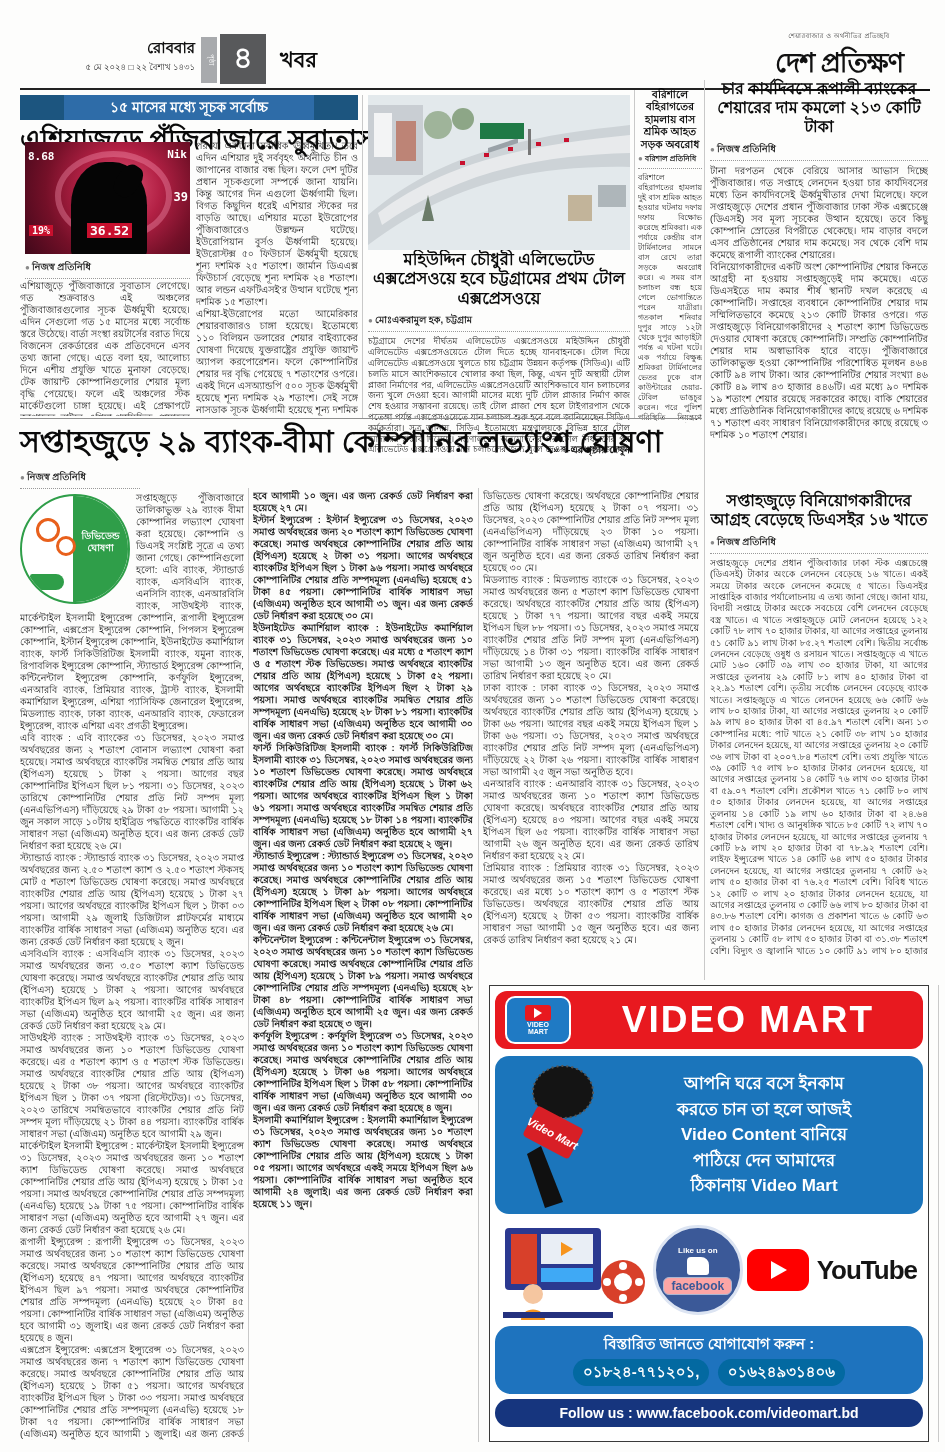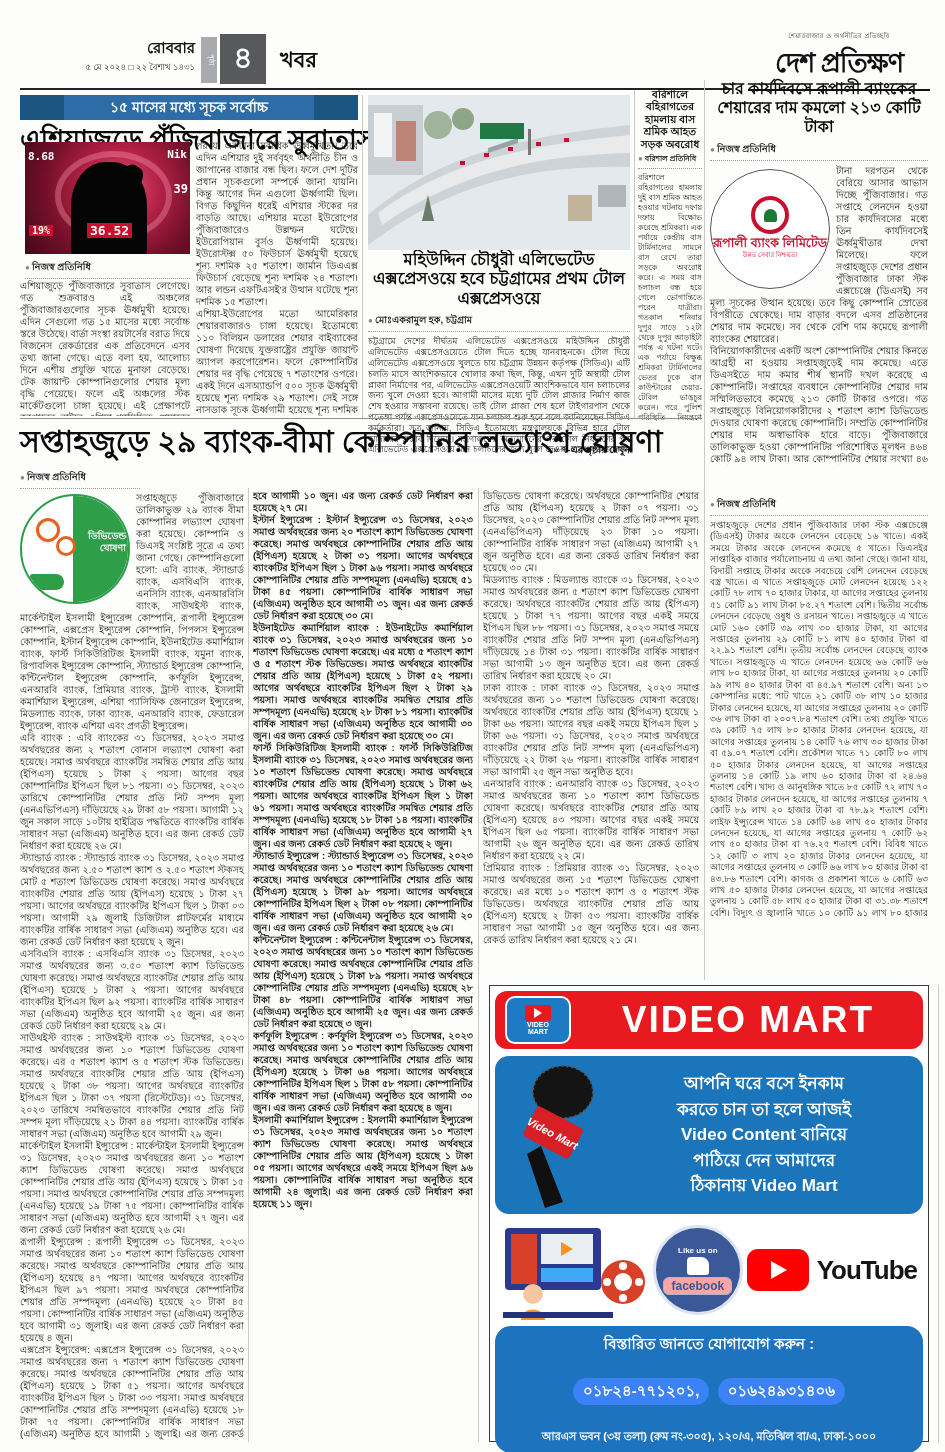--- a/index.html
+++ b/index.html
@@ -35,21 +35,21 @@
   .exprimg{background:linear-gradient(#e8edf0 0%,#dfe5e9 55%,#cfd6da 100%);position:relative;overflow:hidden;}
   
   .rupali{width:118px;height:118px;border:1.5px solid #555;border-radius:50%;background:#fff;float:left;margin:4px 6px 2px 0;display:flex;flex-direction:column;align-items:center;justify-content:center;}
   .rupali .emb{width:30px;height:30px;border:4px solid #c8102e;border-radius:50%;display:flex;align-items:center;justify-content:center;margin-bottom:3px;}
   .rupali .tree{width:13px;height:13px;background:#1d7a33;border-radius:50% 50% 20% 20%;}
   .rupali .l1{color:#c8102e;font-weight:bold;font-size:12.5px;white-space:nowrap;}
   .rupali .l2{color:#c8102e;font-size:6.5px;}
   
   .divgfx{width:106px;height:106px;border-radius:50%;border:2px solid #2f9e49;background:#fff;float:left;margin:2px 6px 2px 0;position:relative;overflow:hidden;}
   .divgfx .half{position:absolute;right:0;top:0;width:52%;height:100%;background:#2f9e49;}
-  .divgfx .lbl{position:absolute;right:2px;top:34px;width:48%;color:#fff;font-weight:bold;font-size:9.5px;text-align:right;line-height:1.25;}
+  .divgfx .lbl{position:absolute;right:2px;top:34px;width:48%;color:#fff;font-weight:bold;font-size:9.5px;text-align:center;line-height:1.25;}
   .divgfx .c1{position:absolute;border:3px solid #e8601c;border-radius:50%;background:#fff;}
   .divgfx .hand{position:absolute;left:8px;bottom:12px;width:34px;height:16px;background:#2f9e49;border-radius:3px 10px 10px 12px;}
   
   .ad{border:1px solid #3a3a3a;background:#fff;padding:5px;box-sizing:border-box;}
   .ad-banner{background:#e8191f;border-radius:12px;height:58px;display:flex;align-items:center;padding:0 10px;gap:12px;}
   .ad-chip{background:#1f7ac4;border:2px solid #fff;border-radius:10px;width:62px;height:44px;display:flex;flex-direction:column;align-items:center;justify-content:center;}
   .ad-chip .tv{width:26px;height:16px;background:#e8191f;border-radius:3px;position:relative;}
   .ad-chip .tv::after{content:"";position:absolute;left:9px;top:3px;border-left:8px solid #fff;border-top:5px solid transparent;border-bottom:5px solid transparent;}
   .ad-chip .t{color:#fff;font-weight:bold;font-size:7px;line-height:1.05;text-align:center;}
   .ad-title{color:#fff;font-weight:bold;font-size:37px;letter-spacing:2px;flex:1;text-align:center;}
@@ -59,21 +59,21 @@
   .fb-badge{width:84px;height:84px;border-radius:50%;background:#3b5998;border:3px solid #dce4f2;display:flex;flex-direction:column;align-items:center;justify-content:center;position:relative;}
   .fb-badge .top{color:#fff;font-size:8px;font-weight:bold;}
   .fb-badge .thumb{width:22px;height:18px;background:#fff;border-radius:4px 8px 3px 3px;margin:2px 0;}
   .fb-badge .name{background:#fca5a5;color:#3b5998;font-weight:bold;font-size:12px;border-radius:6px;padding:1px 7px;border:1px solid #aab6d2;}
   .yt{display:flex;align-items:center;gap:8px;}
   .yt .btn{width:62px;height:42px;background:#ff0000;border-radius:11px;position:relative;}
   .yt .btn::after{content:"";position:absolute;left:24px;top:12px;border-left:16px solid #fff;border-top:9px solid transparent;border-bottom:9px solid transparent;}
   .yt .word{font-weight:bold;font-size:26px;color:#151515;letter-spacing:-1px;}
   .ad-contact{background:#1e73be;border-radius:16px;padding:6px 8px;text-align:center;color:#fff;}
   .ad-contact .h{font-weight:bold;font-size:15px;}
-  .phone{display:inline-block;background:#3b82f6;color:#fff;font-weight:bold;font-size:15px;border-radius:14px;padding:1px 10px;margin:21px 2px;}
+  .phone{display:inline-block;background:#0369a1;color:#fff;font-weight:bold;font-size:15px;border-radius:14px;padding:1px 10px;margin:2px 2px;}
   .ad-contact .addr{font-size:11px;font-weight:bold;margin-top:2px;}
   .ad-follow{background:#16357e;color:#fff;font-weight:bold;font-size:14px;text-align:center;border-radius:14px;margin-top:5px;padding:6px 0;}
   .cont-mark{font-weight:bold;white-space:nowrap;}
 </style>
 </head>
 <body>
 
 <div class="abs datebox" style="left:60px;top:36px;width:135px;">
   <div class="day">রোববার</div>
   <div class="date">৫ মে ২০২৪ □ ২২ বৈশাখ ১৪৩১</div>
@@ -95,21 +95,21 @@
     <div class="end"></div>
   </div>
   <div class="hl" style="font-size:27px;margin-top:5px;white-space:nowrap;">এশিয়াজুড়ে পুঁজিবাজারে সুবাতাস বইছে</div>
 </div>
 <div class="abs stockimg" style="left:25px;top:142px;width:165px;height:112px;">
   <div class="glow"></div>
   <div class="sil"></div>
   <div class="arm"></div>
   <span class="tick" style="left:3px;top:8px;font-size:11px;">8.68</span>
   <span class="tick" style="right:3px;top:6px;font-size:11px;">Nik</span>
-  <span class="tick" style="right:2px;top:40px;font-size:12px;">39</span>
+  <span class="tick" style="right:2px;top:48px;font-size:12px;">39</span>
   <span class="tick red" style="left:4px;bottom:18px;font-size:10px;">19%</span>
   <span class="tick red" style="left:62px;bottom:16px;font-size:13px;">36.52</span>
 </div>
 <div class="abs body-txt" style="left:196px;top:140px;width:162px;height:276px;">পর যা একটানা সর্বাধিক ঊর্ধ্বমুখিতা। তবে এদিন এশিয়ার দুই সর্ববৃহৎ অর্থনীতি চীন ও জাপানের বাজার বন্ধ ছিল। ফলে দেশ দুটির প্রধান সূচকগুলো সম্পর্কে জানা যায়নি। কিন্তু আগের দিন এগুলো ঊর্ধ্বগামী ছিল। বিগত কিছুদিন ধরেই এশিয়ার স্টকের দর বাড়তি আছে। এশিয়ার মতো ইউরোপের পুঁজিবাজারেও উল্লম্ফন ঘটেছে। ইউরোপিয়ান বুর্সও ঊর্ধ্বগামী হয়েছে। ইউরোস্টক্স ৫০ ফিউচার্স ঊর্ধ্বমুখী হয়েছে শূন্য দশমিক ২৫ শতাংশ। জার্মান ডিএএক্স ফিউচার্স বেড়েছে শূন্য দশমিক ২৪ শতাংশ। আর লন্ডন এফটিএসই’র উত্থান ঘটেছে শূন্য দশমিক ১৫ শতাংশ।
 এশিয়া-ইউরোপের মতো আমেরিকার শেয়ারবাজারও চাঙ্গা হয়েছে। ইতোমধ্যে ১১০ বিলিয়ন ডলারের শেয়ার বাইব্যাকের ঘোষণা দিয়েছে যুক্তরাষ্ট্রের প্রযুক্তি জায়ান্ট অ্যাপল করপোরেশন। ফলে কোম্পানিটির শেয়ার দর বৃদ্ধি পেয়েছে ৭ শতাংশের ওপরে। একই দিনে এসঅ্যান্ডপি ৫০০ সূচক ঊর্ধ্বমুখী হয়েছে শূন্য দশমিক ২৯ শতাংশ। সেই সঙ্গে নাসডাক সূচক ঊর্ধ্বগামী হয়েছে শূন্য দশমিক ৫৮ শতাংশ। আলোচিত দিনে বিশ্ববাজারে অপরিশোধিত জ্বালানি তেলের দাম বেড়েছে শূন্য দশমিক ২৩ শতাংশ। প্রতি ব্যারেলের দর স্থির হয়েছে ৮৩ ডলার ৮৬ সেন্টে। তবে আন্তর্জাতিক বাজারে স্বর্ণের মূল্য হ্রাস পেয়েছে শূন্য দশমিক ১ শতাংশ। আউন্সপ্রতি দাম স্থির হয়েছে ২৩০০ ডলার ৭৫ সেন্টে। একই কর্মদিবসে ইউরো, স্টার্লিং, ইউয়ান, ইয়েনসহ অন্যান্য প্রধান ৬ বৈশ্বিক মুদ্রার বিপরীতে ডলার সূচক নিম্নমুখী হয়েছে শূন্য দশমিক ৮ শতাংশ। বর্তমানে তা ১০৫ দশমিক ২৪ পয়েন্টে অবস্থান করছে।</div>
 <div class="abs byline" style="left:25px;top:260px;width:165px;">নিজস্ব প্রতিনিধি</div>
 <div class="abs body-txt" style="left:20px;top:280px;width:170px;height:136px;">এশিয়াজুড়ে পুঁজিবাজারে সুবাতাস লেগেছে। গত শুক্রবারও এই অঞ্চলের পুঁজিবাজারগুলোর সূচক ঊর্ধ্বমুখী হয়েছে। এদিন সেগুলো গত ১৫ মাসের মধ্যে সর্বোচ্চ স্তরে উঠেছে। বার্তা সংস্থা রয়টার্সের বরাত দিয়ে বিজনেস রেকর্ডারের এক প্রতিবেদনে এসব তথ্য জানা গেছে। এতে বলা হয়, আলোচ্য দিনে এশীয় প্রযুক্তি খাতে মুনাফা বেড়েছে। টেক জায়ান্ট কোম্পানিগুলোর শেয়ার মূল্য বৃদ্ধি পেয়েছে। ফলে এই অঞ্চলের স্টক মার্কেটগুলো চাঙ্গা হয়েছে। এই প্রেক্ষাপটে জাপানের বাইরে এশিয়া-প্যাসিফিক শেয়ারের এমএসসিআইয়ের ব্রডেস্ট সূচক বেড়ে দাঁড়িয়েছে ৫৫০ দশমিক ৪৯ পয়েন্টে। ২০২৩ সালের ফেব্রুয়ারির পর যা সর্বোচ্চ। হংকং সূচকের উত্থান ঘটেছে ১ শতাংশে। এ নিয়ে টানা ৯ কার্যদিবস সূচকটি বাড়লো। ২০১৮ সালের জানুয়ারির</div>
 
 <div class="abs vrule" style="left:362px;top:95px;height:323px;"></div>
 
@@ -151,29 +151,26 @@
   <div class="hl center" style="font-size:10.5px;">বরিশালে বহিরাগতের হামলায় বাস শ্রমিক আহত সড়ক অবরোধ</div>
   <div class="byline" style="font-size:7.5px;margin-top:3px;">বরিশাল প্রতিনিধি</div>
   <div class="body-txt" style="height:250px;font-size:7.8px;line-height:10px;">বরিশালে বহিরাগতের হামলায় দুই বাস শ্রমিক আহত হওয়ার ঘটনায় দফায় দফায় বিক্ষোভ করেছে শ্রমিকরা। এক পর্যায়ে কেন্দ্রীয় বাস টার্মিনালের সামনে বাস রেখে তারা সড়কে অবরোধ করে। এ সময় বাস চলাচল বন্ধ হয়ে গেলে ভোগান্তিতে পরেন যাত্রীরা। গতকাল শনিবার দুপুর সাড়ে ১২টা থেকে দুপুর আড়াইটা পর্যন্ত এ ঘটনা ঘটে। এক পর্যায়ে বিক্ষুব্ধ শ্রমিকরা টার্মিনালের ভেতর ঢুকে বাস কাউন্টারের চেয়ার-টেবিল ভাঙচুর করেন। পরে পুলিশ পরিস্থিতি নিয়ন্ত্রণে আনে। শ্রমিকরা জানান, দুপুর সাড়ে ১২টার দিকে মাদারীপুরের একটি বাস টার্মিনালে প্রবেশের সময় একটি সাইড নিতে হর্ণ দিলে এক মোটরসাইকেল চালক ও তার সঙ্গে থাকা লোকজন বাস চালক শাকিলকে মারধর করেন। তাকে বাঁচাতে সৌরভ নামে এক শ্রমিক এগিয়ে আসলে তাকেও মারধর করা হয়। এ ঘটনায় ক্ষুব্ধ হয়ে ওঠেন সাধারণ শ্রমিকরা।</div>
 </div>
 
 <div class="abs vrule" style="left:704px;top:80px;height:900px;"></div>
 
 <div class="abs" style="left:710px;top:80px;width:218px;">
   <div class="hl center" style="font-size:16px;">চার কার্যদিবসে রূপালী ব্যাংকের শেয়ারের দাম কমলো ২১৩ কোটি টাকা</div>
   <div class="byline" style="margin-top:5px;">নিজস্ব প্রতিনিধি</div>
-  <div class="body-txt" style="height:300px;"><div class="rupali">
-      <div class="emb"><div class="tree"></div></div>
-      <div class="l1">রূপালী ব্যাংক লিমিটেড</div>
-      <div class="l2">উন্নত সেবার নিশ্চয়তা</div>
-    </div><span>টানা দরপতন থেকে বেরিয়ে আসার আভাস দিচ্ছে পুঁজিবাজার। গত সপ্তাহে লেনদেন হওয়া চার কার্যদিবসের মধ্যে তিন কার্যদিবসেই ঊর্ধ্বমুখীতার দেখা মিলেছে। ফলে সপ্তাহজুড়ে দেশের প্রধান পুঁজিবাজার ঢাকা স্টক এক্সচেঞ্জে (ডিএসই) সব মূল্য সূচকের উত্থান হয়েছে। তবে কিছু কোম্পানি স্রোতের বিপরীতে থেকেছে। দাম বাড়ার বদলে এসব প্রতিষ্ঠানের শেয়ার দাম কমেছে। সব থেকে বেশি দাম কমেছে রূপালী ব্যাংকের শেয়ারের।
+  <div class="body-txt" style="height:300px;"><span>টানা দরপতন থেকে বেরিয়ে আসার আভাস দিচ্ছে পুঁজিবাজার। গত সপ্তাহে লেনদেন হওয়া চার কার্যদিবসের মধ্যে তিন কার্যদিবসেই ঊর্ধ্বমুখীতার দেখা মিলেছে। ফলে সপ্তাহজুড়ে দেশের প্রধান পুঁজিবাজার ঢাকা স্টক এক্সচেঞ্জে (ডিএসই) সব মূল্য সূচকের উত্থান হয়েছে। তবে কিছু কোম্পানি স্রোতের বিপরীতে থেকেছে। দাম বাড়ার বদলে এসব প্রতিষ্ঠানের শেয়ার দাম কমেছে। সব থেকে বেশি দাম কমেছে রূপালী ব্যাংকের শেয়ারের।
 বিনিয়োগকারীদের একটি অংশ কোম্পানিটির শেয়ার কিনতে আগ্রহী না হওয়ায় সপ্তাহজুড়েই দাম কমেছে। এতে ডিএসইতে দাম কমার শীর্ষ স্থানটি দখল করেছে এ কোম্পানিটি। সপ্তাহের ব্যবধানে কোম্পানিটির শেয়ার দাম সম্মিলিতভাবে কমেছে ২১৩ কোটি টাকার ওপরে। গত সপ্তাহজুড়ে বিনিয়োগকারীদের ২ শতাংশ ক্যাশ ডিভিডেন্ড দেওয়ার ঘোষণা করেছে কোম্পানিটি। সম্প্রতি কোম্পানিটির শেয়ার দাম অস্বাভাবিক হারে বাড়ে। পুঁজিবাজারে তালিকাভুক্ত হওয়া কোম্পানিটির পরিশোধিত মূলধন ৪৬৪ কোটি ৯৪ লাখ টাকা। আর কোম্পানিটির শেয়ার সংখ্যা ৪৬ কোটি ৪৯ লাখ ৪৩ হাজার ৪৪৬টি। এর মধ্যে ৯০ দশমিক ১৯ শতাংশ শেয়ার রয়েছে সরকারের কাছে। বাকি শেয়ারের মধ্যে প্রাতিষ্ঠানিক বিনিয়োগকারীদের কাছে রয়েছে ৬ দশমিক ৭১ শতাংশ এবং সাধারণ বিনিয়োগকারীদের কাছে রয়েছে ৩ দশমিক ১০ শতাংশ শেয়ার।</span></div>
 </div>
 
 <div class="abs" style="left:710px;top:492px;width:218px;">
+  <div class="hl center" style="font-size:16px;">সপ্তাহজুড়ে বিনিয়োগকারীদের আগ্রহ বেড়েছে ডিএসইর ১৬ খাতে</div>
   <div class="byline" style="margin-top:5px;">নিজস্ব প্রতিনিধি</div>
   <div class="body-txt" style="height:398px;font-size:9px;line-height:11.4px;">সপ্তাহজুড়ে দেশের প্রধান পুঁজিবাজার ঢাকা স্টক এক্সচেঞ্জে (ডিএসই) টাকার অংকে লেনদেন বেড়েছে ১৬ খাতে। একই সময়ে টাকার অংকে লেনদেন কমেছে ৫ খাতে। ডিএসইর সাপ্তাহিক বাজার পর্যালোচনায় এ তথ্য জানা গেছে। জানা যায়, বিদায়ী সপ্তাহে টাকার অংকে সবচেয়ে বেশি লেনদেন বেড়েছে বস্ত্র খাতে। এ খাতে সপ্তাহজুড়ে মোট লেনদেন হয়েছে ১২২ কোটি ৭৮ লাখ ৭০ হাজার টাকার, যা আগের সপ্তাহের তুলনায় ৫১ কোটি ৯১ লাখ টাকা ৮৫.২৭ শতাংশ বেশি। দ্বিতীয় সর্বোচ্চ লেনদেন বেড়েছে ওষুধ ও রসায়ন খাতে। সপ্তাহজুড়ে এ খাতে মোট ১৬০ কোটি ৩৯ লাখ ৩০ হাজার টাকা, যা আগের সপ্তাহের তুলনায় ২৯ কোটি ৮১ লাখ ৪০ হাজার টাকা বা ২২.৯১ শতাংশ বেশি। তৃতীয় সর্বোচ্চ লেনদেন বেড়েছে ব্যাংক খাতে। সপ্তাহজুড়ে এ খাতে লেনদেন হয়েছে ৬৬ কোটি ৬৬ লাখ ৮০ হাজার টাকা, যা আগের সপ্তাহের তুলনায় ২০ কোটি ৯৯ লাখ ৪০ হাজার টাকা বা ৪৫.৯৭ শতাংশ বেশি। অন্য ১৩ কোম্পানির মধ্যে: পাট খাতে ২১ কোটি ৩৮ লাখ ১০ হাজার টাকার লেনদেন হয়েছে, যা আগের সপ্তাহের তুলনায় ২০ কোটি ৩৬ লাখ টাকা বা ২০০৭.৮৪ শতাংশ বেশি। তথ্য প্রযুক্তি খাতে ৩৯ কোটি ৭৫ লাখ ৮০ হাজার টাকার লেনদেন হয়েছে, যা আগের সপ্তাহের তুলনায় ১৪ কোটি ৭৬ লাখ ৩০ হাজার টাকা বা ৫৯.০৭ শতাংশ বেশি। প্রকৌশল খাতে ৭১ কোটি ৮০ লাখ ৫০ হাজার টাকার লেনদেন হয়েছে, যা আগের সপ্তাহের তুলনায় ১৪ কোটি ১৯ লাখ ৬০ হাজার টাকা বা ২৪.৬৪ শতাংশ বেশি। খাদ্য ও আনুষঙ্গিক খাতে ৮৫ কোটি ৭২ লাখ ৭০ হাজার টাকার লেনদেন হয়েছে, যা আগের সপ্তাহের তুলনায় ৭ কোটি ৮৯ লাখ ২০ হাজার টাকা বা ৭৮.৯২ শতাংশ বেশি। লাইফ ইন্স্যুরেন্স খাতে ১৪ কোটি ৬৪ লাখ ৫০ হাজার টাকার লেনদেন হয়েছে, যা আগের সপ্তাহের তুলনায় ৭ কোটি ৬২ লাখ ৫০ হাজার টাকা বা ৭৬.২৫ শতাংশ বেশি। বিবিধ খাতে ১২ কোটি ৩ লাখ ২০ হাজার টাকার লেনদেন হয়েছে, যা আগের সপ্তাহের তুলনায় ৩ কোটি ৬৬ লাখ ৮০ হাজার টাকা বা ৪৩.৮৬ শতাংশ বেশি। কাগজ ও প্রকাশনা খাতে ৬ কোটি ৬৩ লাখ ৫০ হাজার টাকার লেনদেন হয়েছে, যা আগের সপ্তাহের তুলনায় ১ কোটি ৫৮ লাখ ৫০ হাজার টাকা বা ৩১.৩৮ শতাংশ বেশি। বিদ্যুৎ ও জ্বালানি খাতে ১০ কোটি ৯১ লাখ ৮০ হাজার টাকার লেনদেন হয়েছে, যা আগের সপ্তাহের তুলনায় ১ কোটি ৫ লাখ ৩০ হাজার টাকা বা ১০.৬৮ শতাংশ বেশি। সেবা ও আবাসন খাতে ৪ কোটি ৮৮ লাখ ৫০ হাজার টাকার লেনদেন হয়েছে, যা আগের সপ্তাহের তুলনায় ৮৮ লাখ ৫০ হাজার টাকা বা ২২.১১ শতাংশ বেশি। ভ্রমণ ও অবকাশ খাতে ২১ কোটি ২৭ লাখ ৮০ হাজার টাকার লেনদেন হয়েছে, যা আগের সপ্তাহের তুলনায় ৮৪ লাখ ৪০ হাজার টাকা বা ৪.১৩ শতাংশ বেশি। সিরামিক খাতে ১৮ কোটি ৩৮ লাখ ৩০ হাজার টাকার লেনদেন হয়েছে, যা আগের সপ্তাহের তুলনায় ৬৪ লাখ ৮০ হাজার টাকা বা ৩.৬৫ শতাংশ বেশি। চামড়া খাতে ৭ কোটি ৫৮ লাখ ৪০ হাজার টাকার লেনদেন হয়েছে, যা আগের সপ্তাহের তুলনায় ৬৩ লাখ ২০ হাজার টাকা বা ৮.৮৪ শতাংশ বেশি। করপোরেট বন্ড খাতে ৭ লাখ ১০ হাজার টাকার লেনদেন হয়েছে, যা আগের সপ্তাহের তুলনায় ৩ লাখ ৭০ হাজার টাকা বা ১১০.৩১ শতাংশ বেশি।</div>
 </div>
 
 <div class="abs hrule" style="left:20px;top:418px;width:682px;"></div>
 
 <div class="abs hl" style="left:20px;top:424px;width:682px;font-size:30px;white-space:nowrap;">সপ্তাহজুড়ে ২৯ ব্যাংক-বীমা কোম্পানির লভ্যাংশ ঘোষণা</div>
 <div class="abs byline" style="left:20px;top:470px;width:120px;">নিজস্ব প্রতিনিধি</div>
 
 <div class="abs body-txt" style="left:20px;top:492px;width:224px;height:948px;"><div class="divgfx">
@@ -261,17 +258,16 @@
       <div class="btn"></div>
       <div class="word">YouTube</div>
     </div>
   </div>
   <div class="ad-contact">
     <div class="h">বিস্তারিত জানতে যোগাযোগ করুন :</div>
     <div>
       <span class="phone">০১৮২৪-৭৭১২০১,</span>
       <span class="phone">০১৬২৪৯৩১৪০৬</span>
     </div>
-    <div class="addr">আরএস ভবন (৩য় তলা) (রুম নং-৩০৫), ১২০/এ, মতিঝিল বা/এ, ঢাকা-১০০০</div>
   </div>
   <div class="ad-follow">Follow us : www.facebook.com/videomart.bd</div>
 </div>
 <div class="abs vrule" style="left:938px;top:985px;height:457px;"></div>
 
 </body></html>

